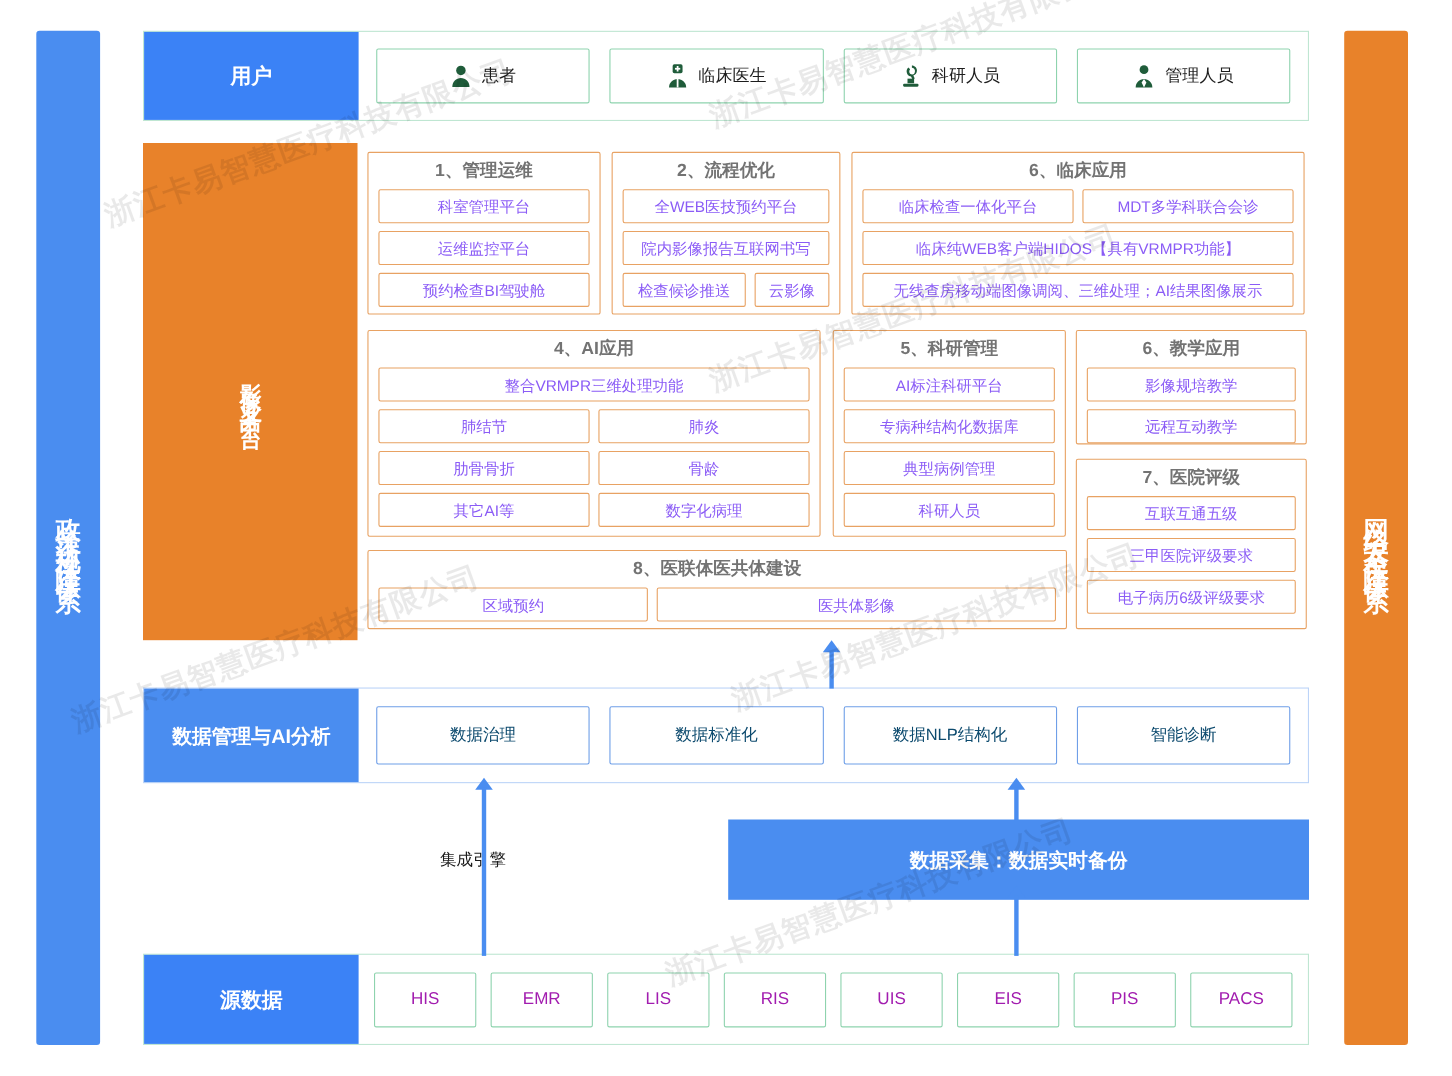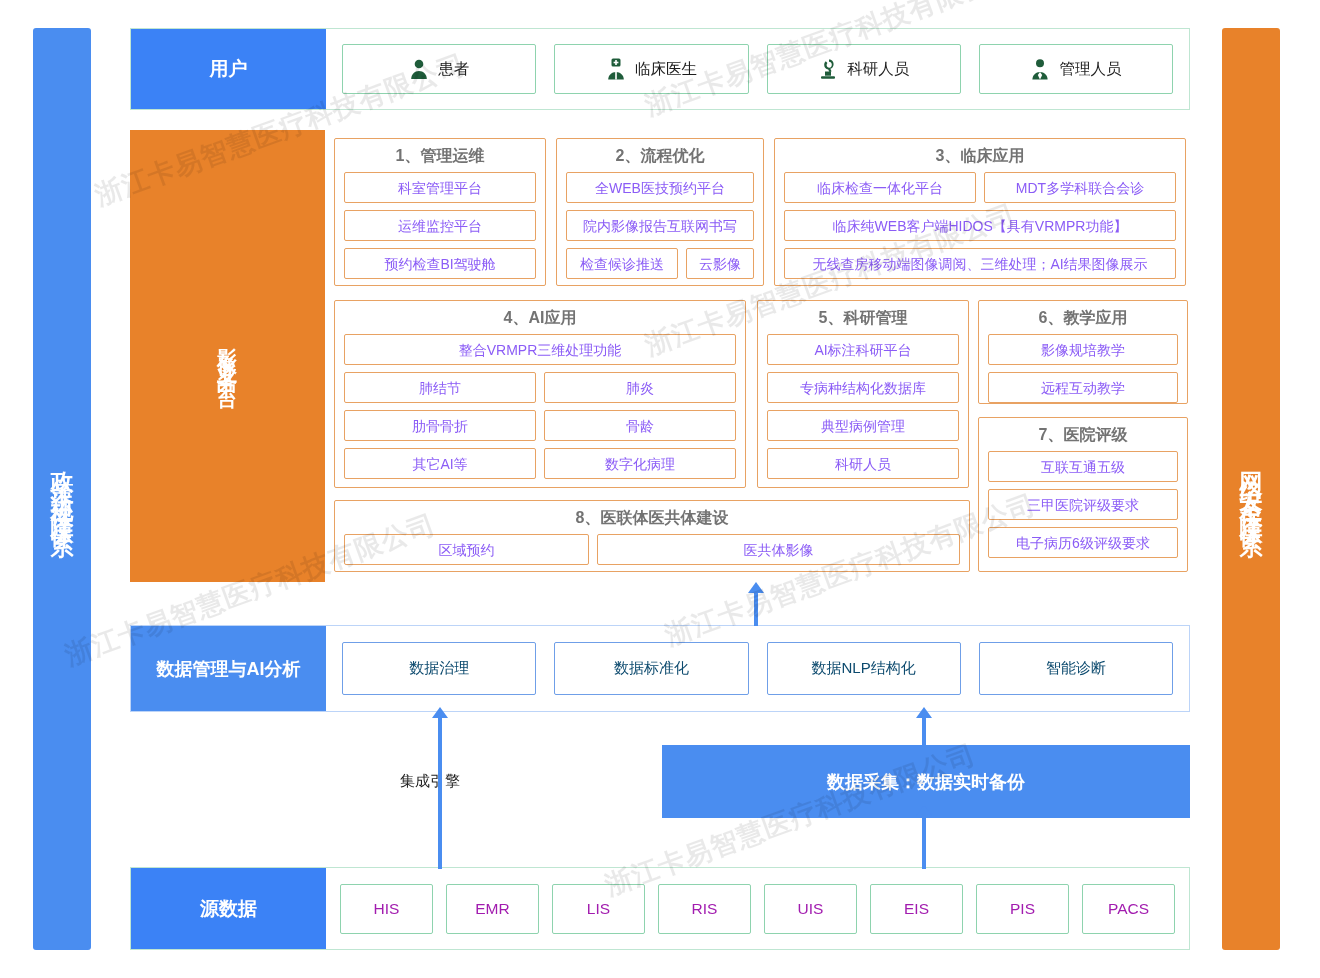--- a/index.html
+++ b/index.html
@@ -353,21 +353,21 @@
     <div class="cellrow">
         <div class="cell">院内影像报告互联网书写</div>
       </div>
     <div class="cellrow">
       <div class="cell" style="flex:1.75 1 0">检查候诊推送</div>
       <div class="cell" style="flex:1 1 0">云影像</div>
     </div>
   </div>
 
   <div class="sect" id="sect3">
-    <div class="sect-title">3、临床应用</div>
+    <div class="sect-title">6、临床应用</div>
     <div class="cellrow">
       <div class="cell">临床检查一体化平台</div>
       <div class="cell">MDT多学科联合会诊</div>
     </div>
     <div class="cellrow">
         <div class="cell">临床纯WEB客户端HIDOS【具有VRMPR功能】</div>
       </div>
     <div class="cellrow">
         <div class="cell">无线查房移动端图像调阅、三维处理；AI结果图像展示</div>
       </div>

